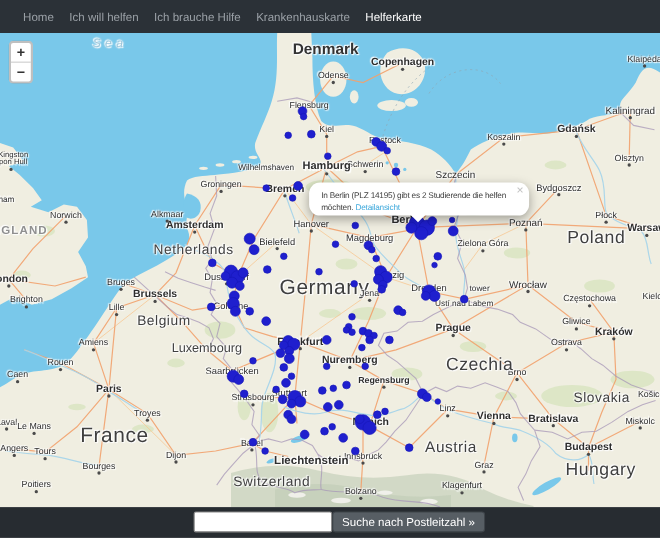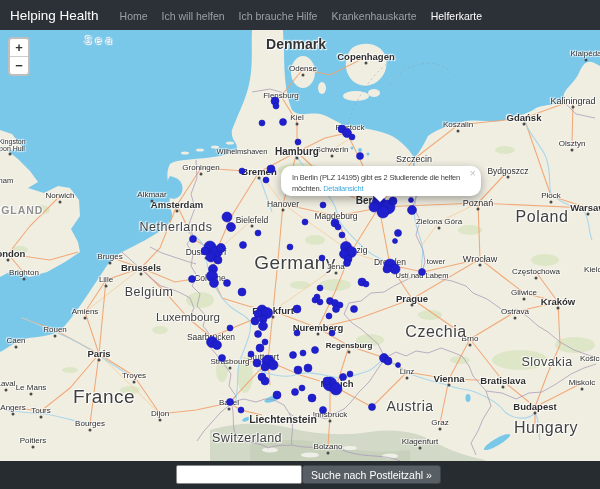--- a/index.html
+++ b/index.html
@@ -43,21 +43,20 @@
   .footer input{position:absolute;left:176px;top:4px;width:118px;height:17px;border:1px solid #888;
     border-radius:2px;background:#fff;font-size:10px;padding:0 3px;}
   .footer button{position:absolute;left:302px;top:4px;height:19px;background:#575e64;
     border:1px solid #3e4449;border-radius:3px;color:#fff;font-size:10.5px;padding:0 8px;
     cursor:pointer;font-family:"Liberation Sans",sans-serif;}
 </style>
 </head>
 <body>
 
 <div class="navbar">
-  <span class="brand">Helping Health</span>
   <ul class="nav-left" id="nav-left">
       <li><a>Home</a></li>
       <li><a>Ich will helfen</a></li>
       <li><a>Ich brauche Hilfe</a></li>
       <li><a>Krankenhauskarte</a></li>
       <li class="active"><a>Helferkarte</a></li>
     </ul>
 </div>
 
 <div id="map">

